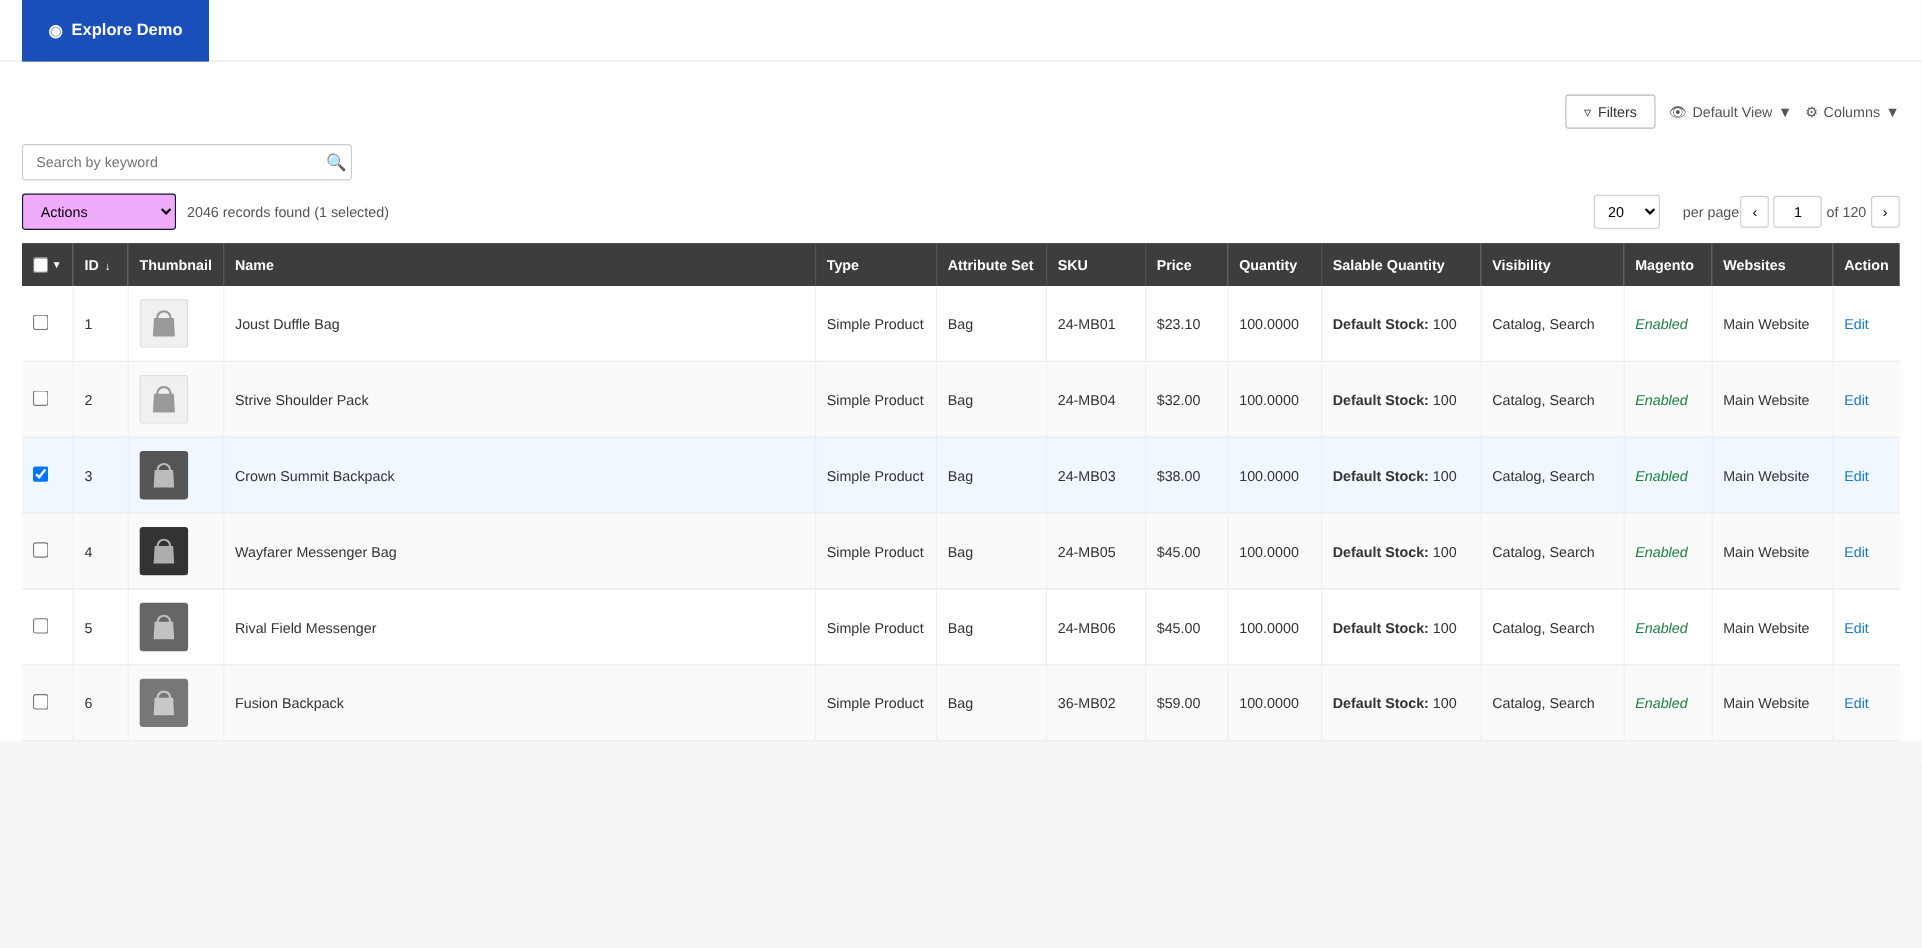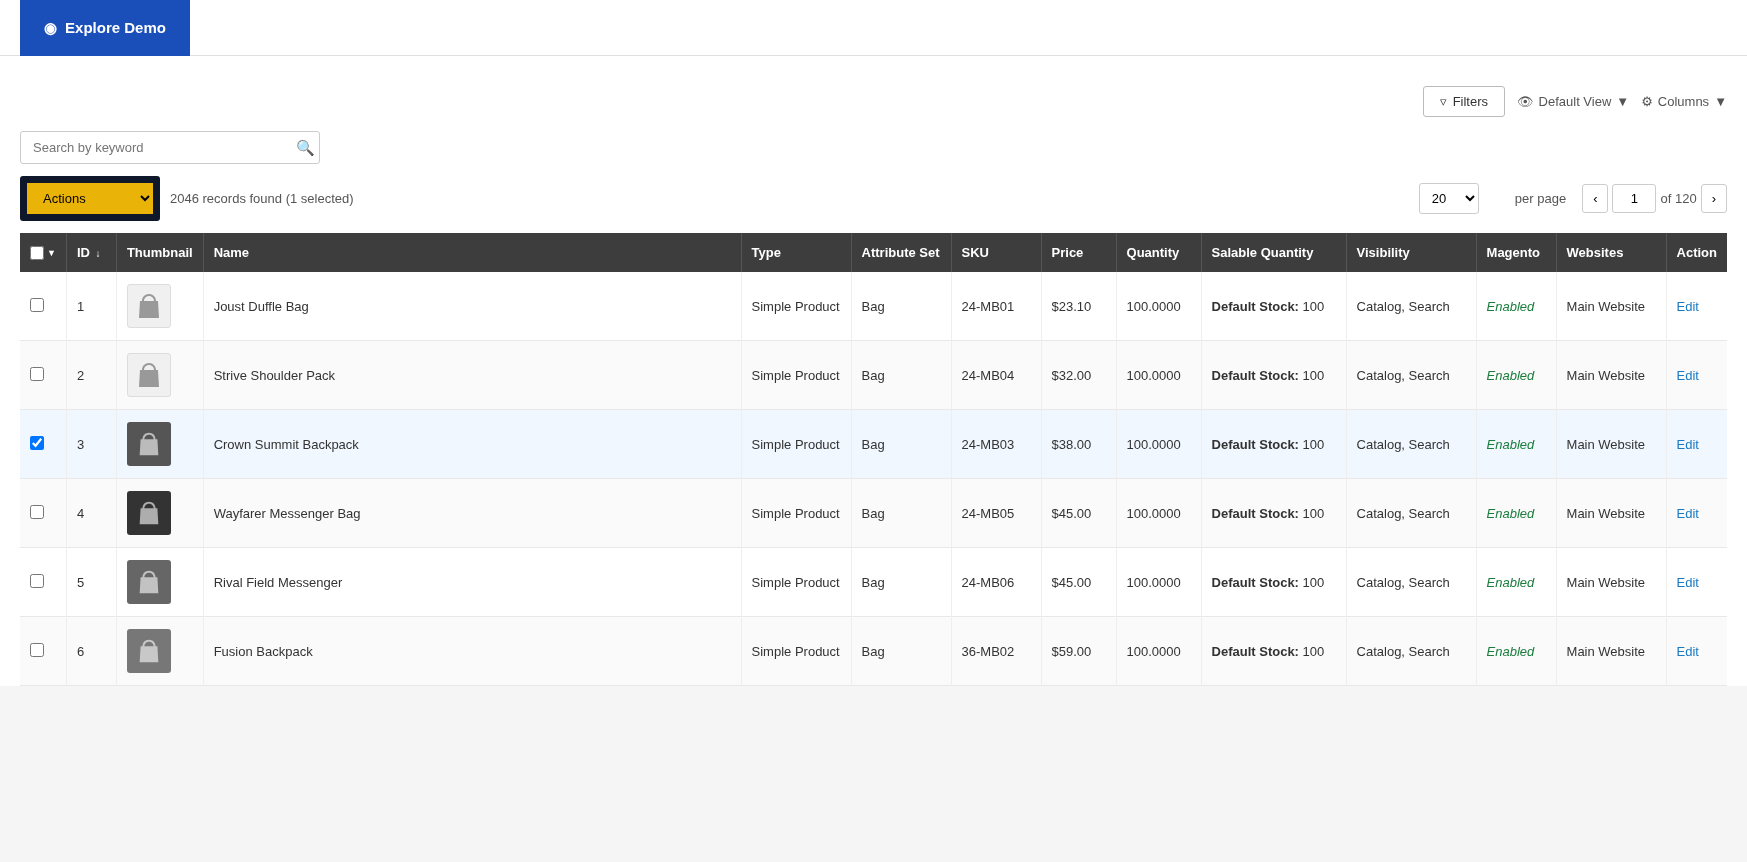--- a/index.html
+++ b/index.html
@@ -124,30 +124,30 @@
     
     .actions-bar {
       display: flex;
       align-items: center;
       justify-content: space-between;
       margin-bottom: 0;
       padding-bottom: 12px;
     }
     .actions-left { display: flex; align-items: center; gap: 10px; }
     .actions-select {
-      border: 7px solid #0f172a;
+      border: 1px solid #0f172a;
       padding: 7px 12px;
       border-radius: 3px;
       font-size: 13px;
-      background: #eab308;
+      background: #f0abfc;
       cursor: pointer;
       min-width: 140px;
     }
     .records-count { color: #555; font-size: 13px; }
-    .actions-right { display: flex; align-items: center; gap: 16px; }
+    .actions-right { display: flex; align-items: center; gap: 1px; }
     .per-page-select {
       border: 1px solid #ccc;
       padding: 6px 8px;
       border-radius: 3px;
       font-size: 13px;
       background: #fff;
     }
     .per-page-label { color: #555; margin-left: 20px; }
     .pagination-btns { display: flex; align-items: center; gap: 4px; }
     .pag-btn {

